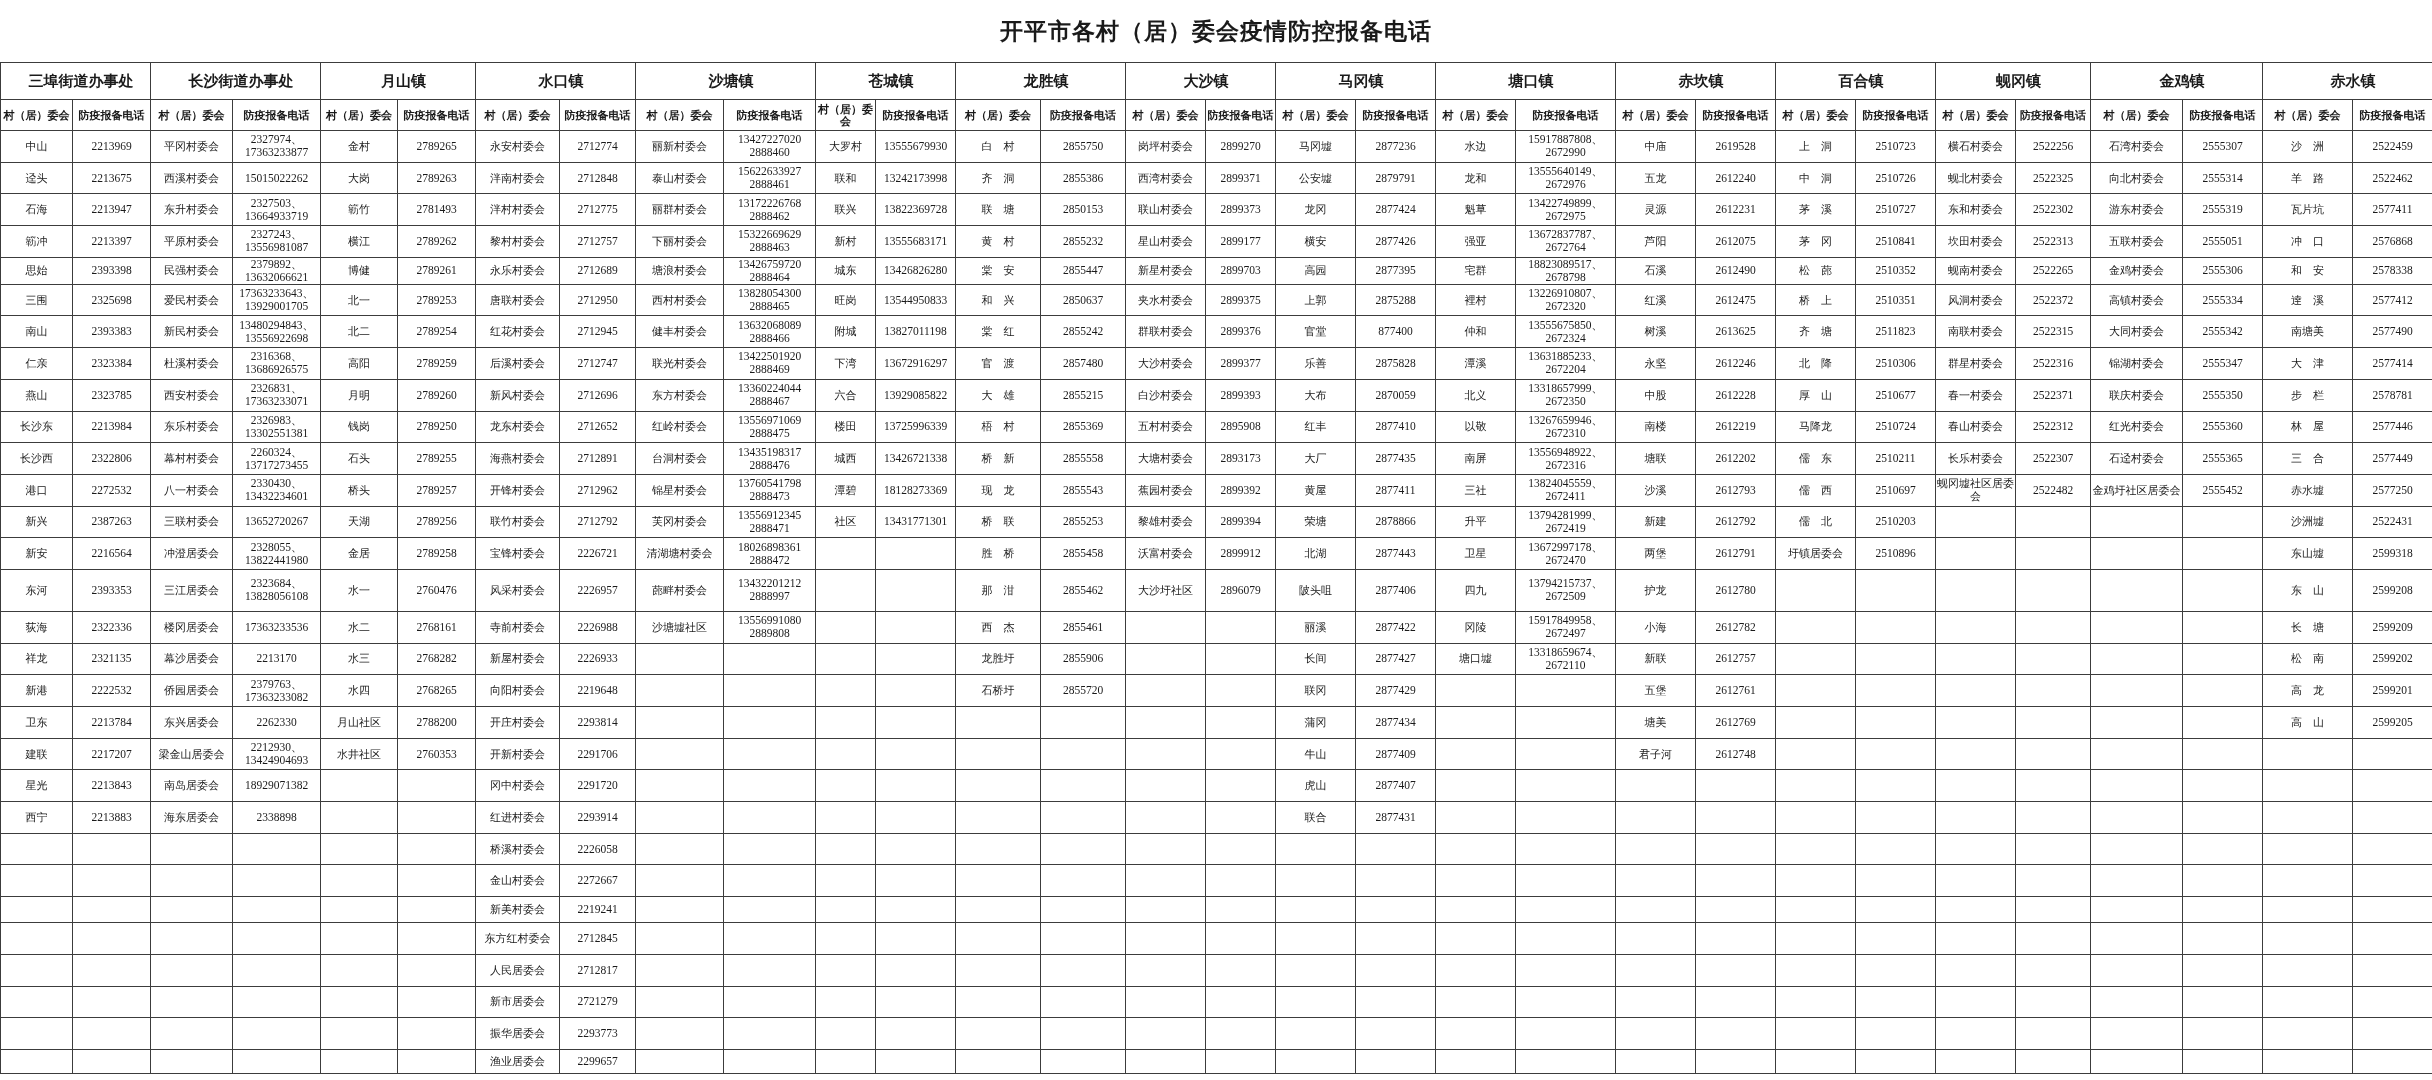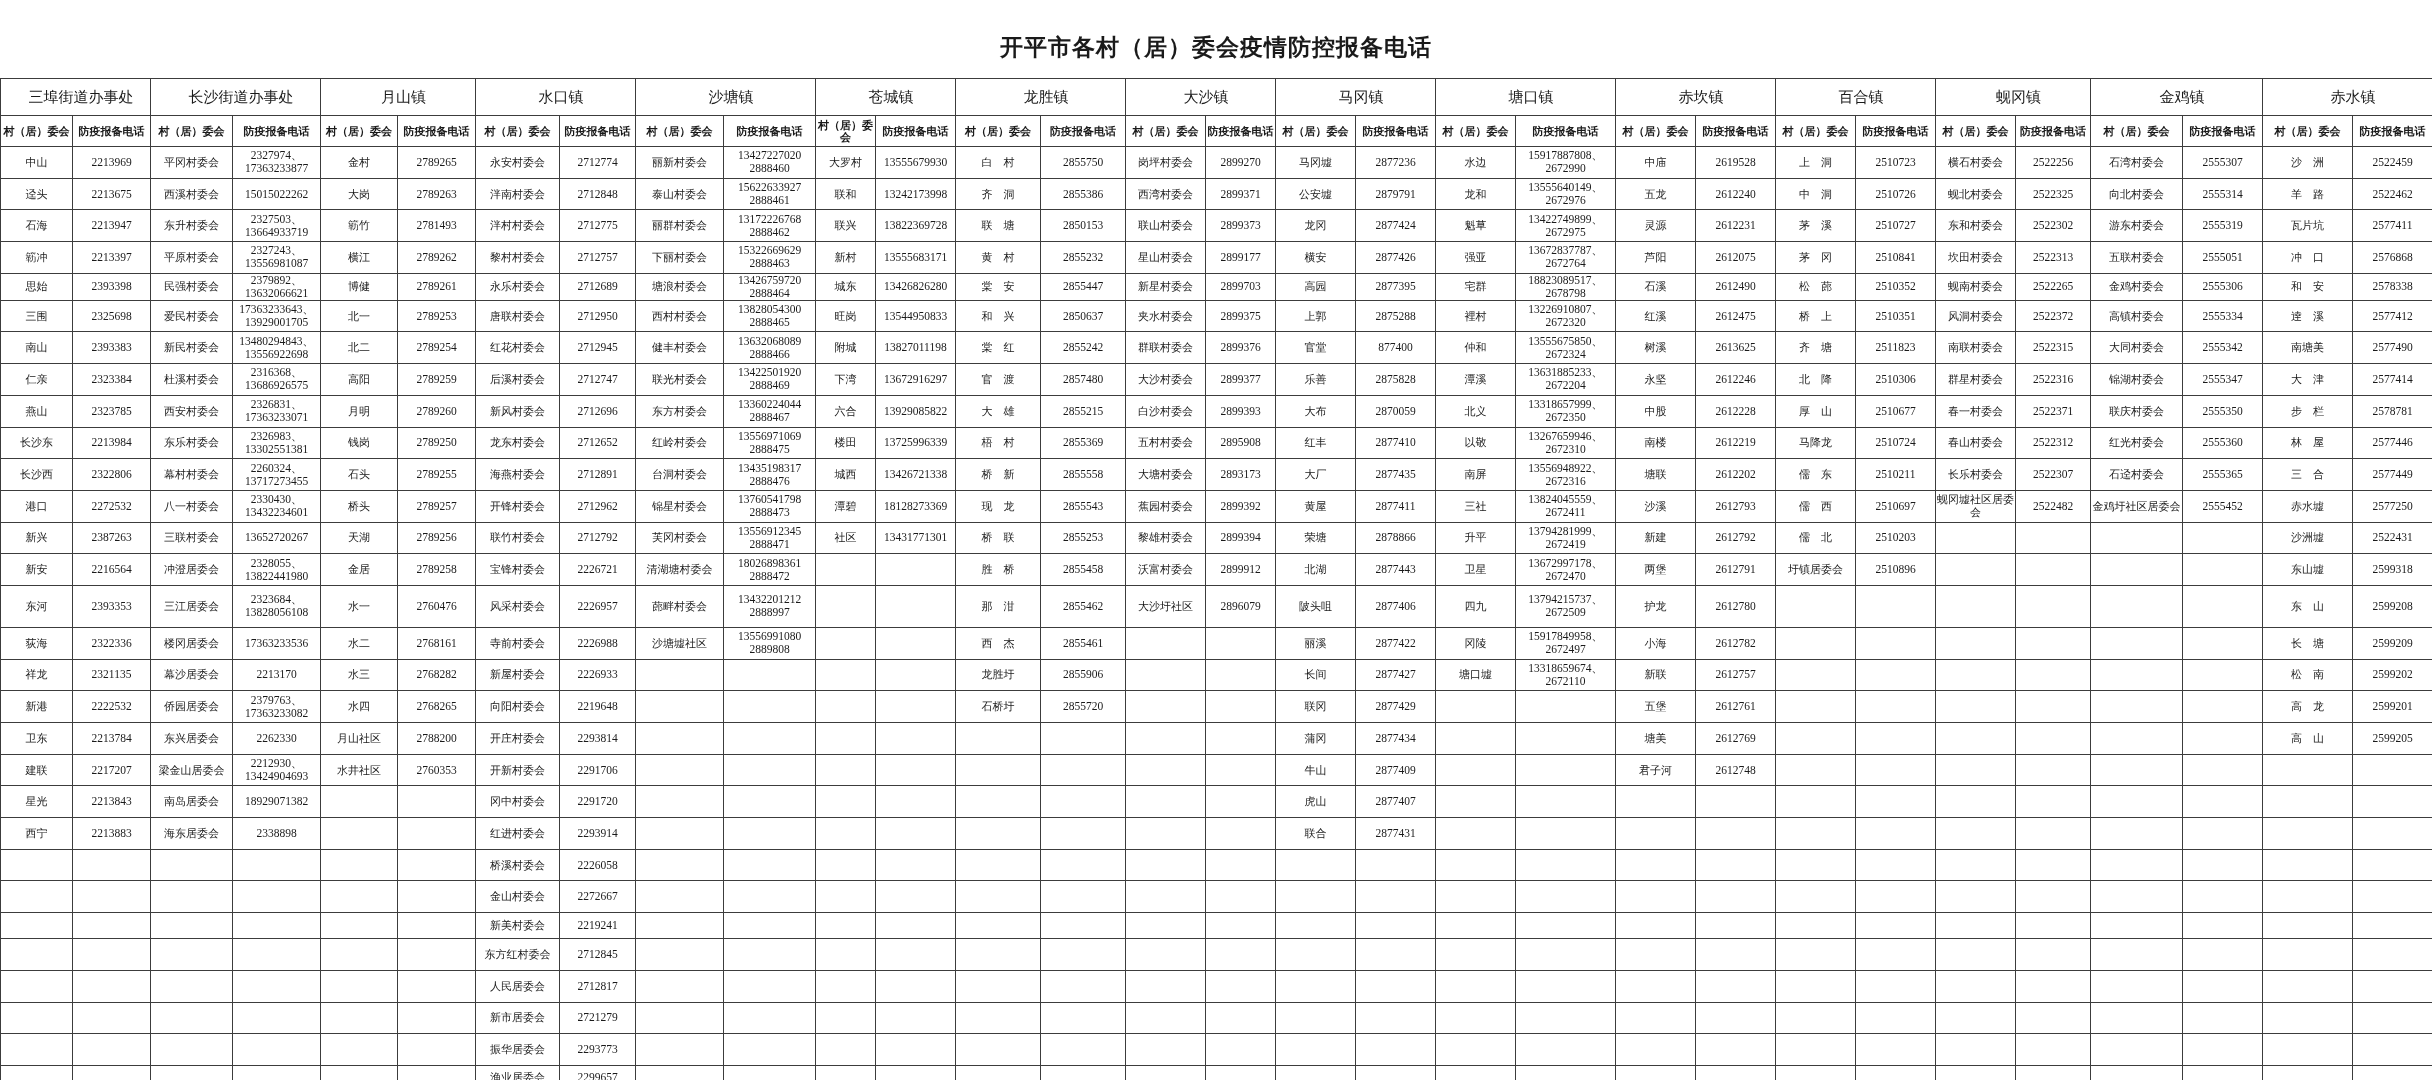--- a/index.html
+++ b/index.html
@@ -3,31 +3,31 @@
 <meta charset="utf-8">
 <style>
   html,body{margin:0;padding:0;background:#ffffff;}
   body{
     width:2432px;height:1080px;overflow:hidden;
     font-family:"Liberation Serif","DejaVu Serif",serif;
     color:#1a1a1a;
   }
   .title-bar{
     height:62px;display:flex;align-items:center;justify-content:center;
-    font-size:23px;font-weight:bold;letter-spacing:1px;margin-top:16px;
+    font-size:23px;font-weight:bold;letter-spacing:1px;
   }
   table{
     border-collapse:collapse;table-layout:fixed;width:2432px;
     border:1.5px solid #2b2b2b;
   }
   th,td{
     border:1px solid #3c3c3c;text-align:center;vertical-align:middle;
     padding:0 1px;overflow:hidden;
   }
-  th.town-header{font-size:15px;font-weight:normal;height:36px;padding-left:12px;}
+  th.town-header{font-size:15px;font-weight:bold;height:36px;padding-left:12px;}
   th.sub-header{font-size:11px;font-weight:bold;height:30px;line-height:12px;}
   tr.data-row{height:31.7px;}
   td.name-cell{font-size:11px;line-height:13px;}
   td.phone-cell{font-size:11.5px;line-height:13px;white-space:pre-line;}
 </style>
 </head>
 <body>
 
 <div class="title-bar">开平市各村（居）委会疫情防控报备电话</div>
 

